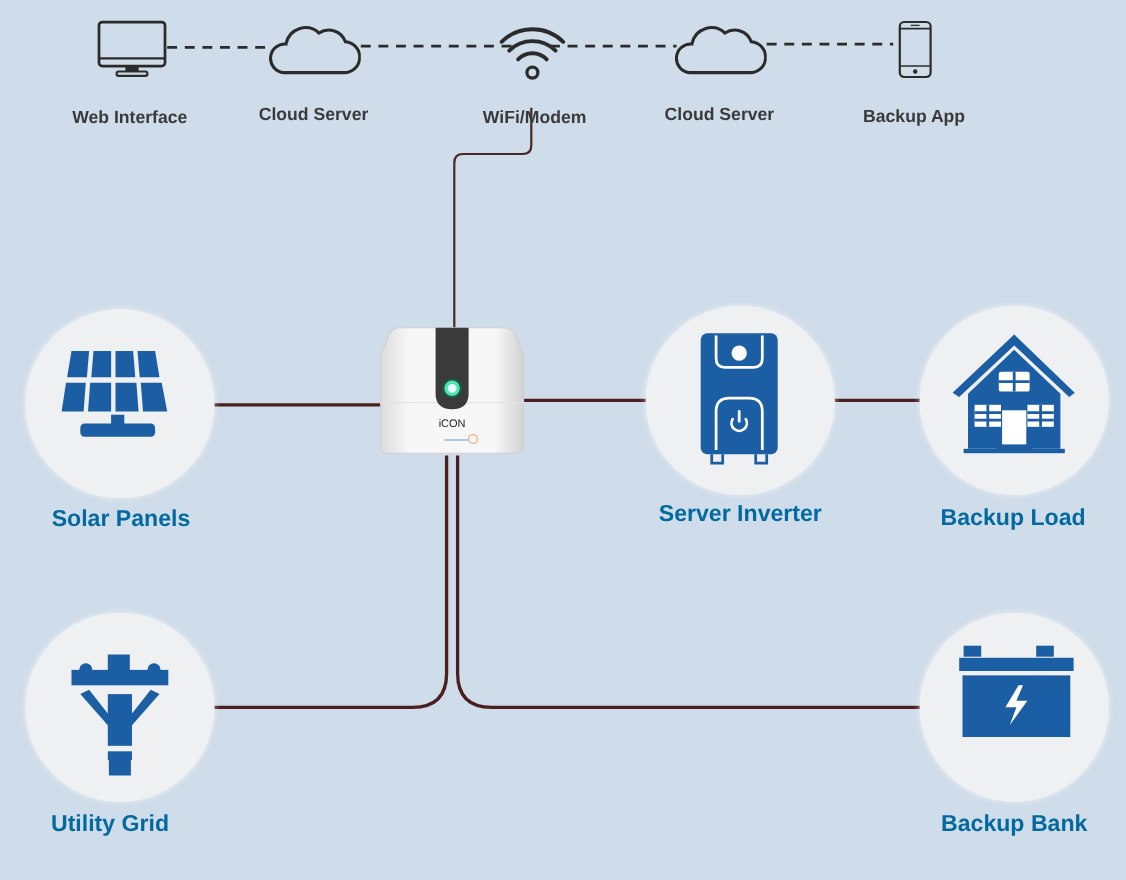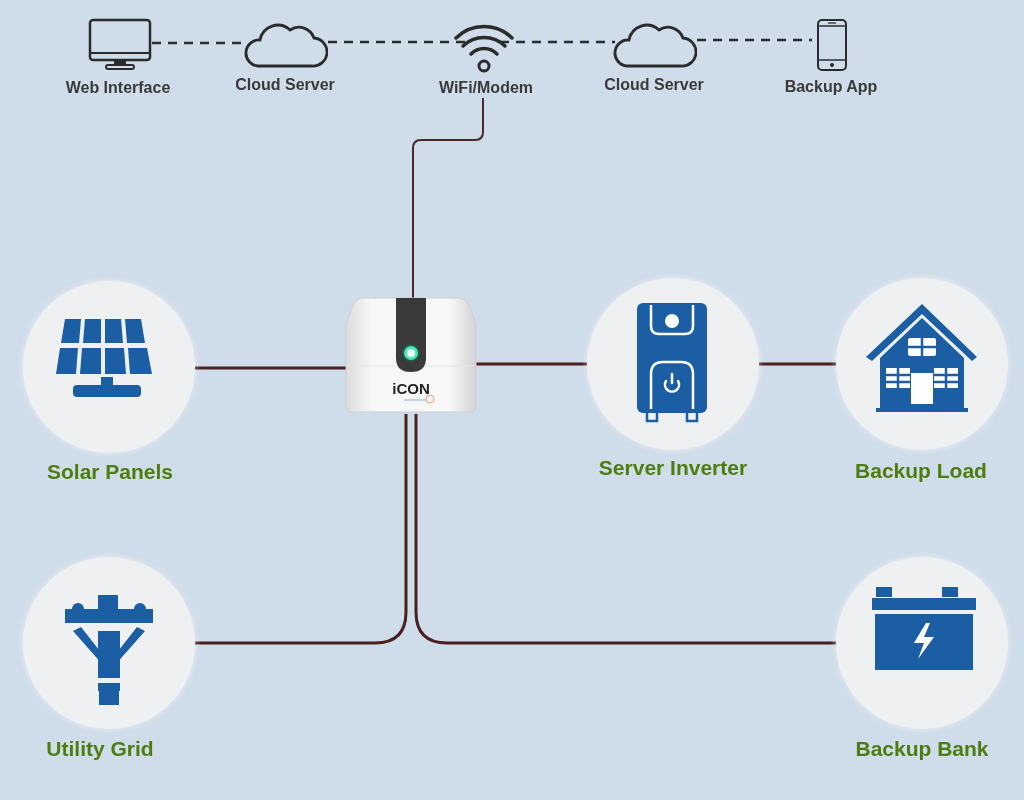--- a/index.html
+++ b/index.html
@@ -4,23 +4,23 @@
 <style>
   html, body { margin:0; padding:0; }
   body {
     width:1024px; height:800px; position:relative; overflow:hidden;
     background:#cfdce9;
     font-family:"Liberation Sans", sans-serif;
   }
   svg.wires { position:absolute; left:0; top:0; }
   .lbl {
     position:absolute; transform:translateX(-50%);
-    white-space:nowrap; color:#4d7c0f; font-weight:bold;
+    white-space:nowrap; color:#0369a1; font-weight:bold;
   }
-  .top-lbl { font-size:16px; color:#3a3a3a; }
+  .top-lbl { font-size:16px; color:#3a3a3a;margin-top:20px; }
   .big-lbl { font-size:21px; }
   .node {
     position:absolute; border-radius:50%;
     background:#eef0f1;
     box-shadow:0 0 6px rgba(255,255,255,0.6);
   }
   .node svg { position:absolute; left:0; top:0; }
   .top-icon { position:absolute; }
   .device { position:absolute; left:344px; top:296px; width:134px; height:118px; }
 </style>
@@ -90,21 +90,21 @@
       </linearGradient>
     </defs>
     <path d="M18 2 H114 Q122 2 126 12 L132 28 V110 Q132 116 126 116 H8 Q2 116 2 110 V28 L8 12 Q12 2 18 2 Z" fill="url(#devbody)" stroke="#cfcfcf" stroke-width="1"></path>
     <line x1="2" y1="70" x2="132" y2="70" stroke="#e4e4e4" stroke-width="1"></line>
     <path d="M52 2 H82 V62 Q82 76 67 76 Q52 76 52 62 Z" fill="#3a3a3a"></path>
     <circle cx="67" cy="57" r="8" fill="#4ee6b0" stroke="#1e5a48" stroke-width="2"></circle>
     <circle cx="67" cy="57" r="4" fill="#e9fff7"></circle>
     <circle cx="86" cy="103" r="4" fill="none" stroke="#f0a060" stroke-width="1"></circle>
     <line x1="60" y1="104" x2="82" y2="104" stroke="#9bbbd6" stroke-width="1.2"></line>
   </svg>
-  <div style="position:absolute;left:0;width:134px;top:84px;text-align:center;font-weight:bold;font-size:15px;color:#222;">iCON</div>
+  <div style="position:absolute;left:0;width:134px;top:84px;text-align:center;font-weight:normal;font-size:10px;color:#222;">iCON</div>
 </div>
 
 <div class="node" style="left:23px;top:281px;width:172px;height:172px;">
   <svg width="172" height="172" viewBox="0 0 172 172">
     <g fill="#1c5ea3">
       <path d="M42 38 H58 L56 62 H38 Z"></path>
         <path d="M62 38 H78 L78 62 H60 Z"></path>
       <path d="M82 38 H98 L100 62 H82 Z"></path>
         <path d="M102 38 H118 L122 62 H104 Z"></path>
       <path d="M37 67 H55 L53 93 H33 Z"></path>

